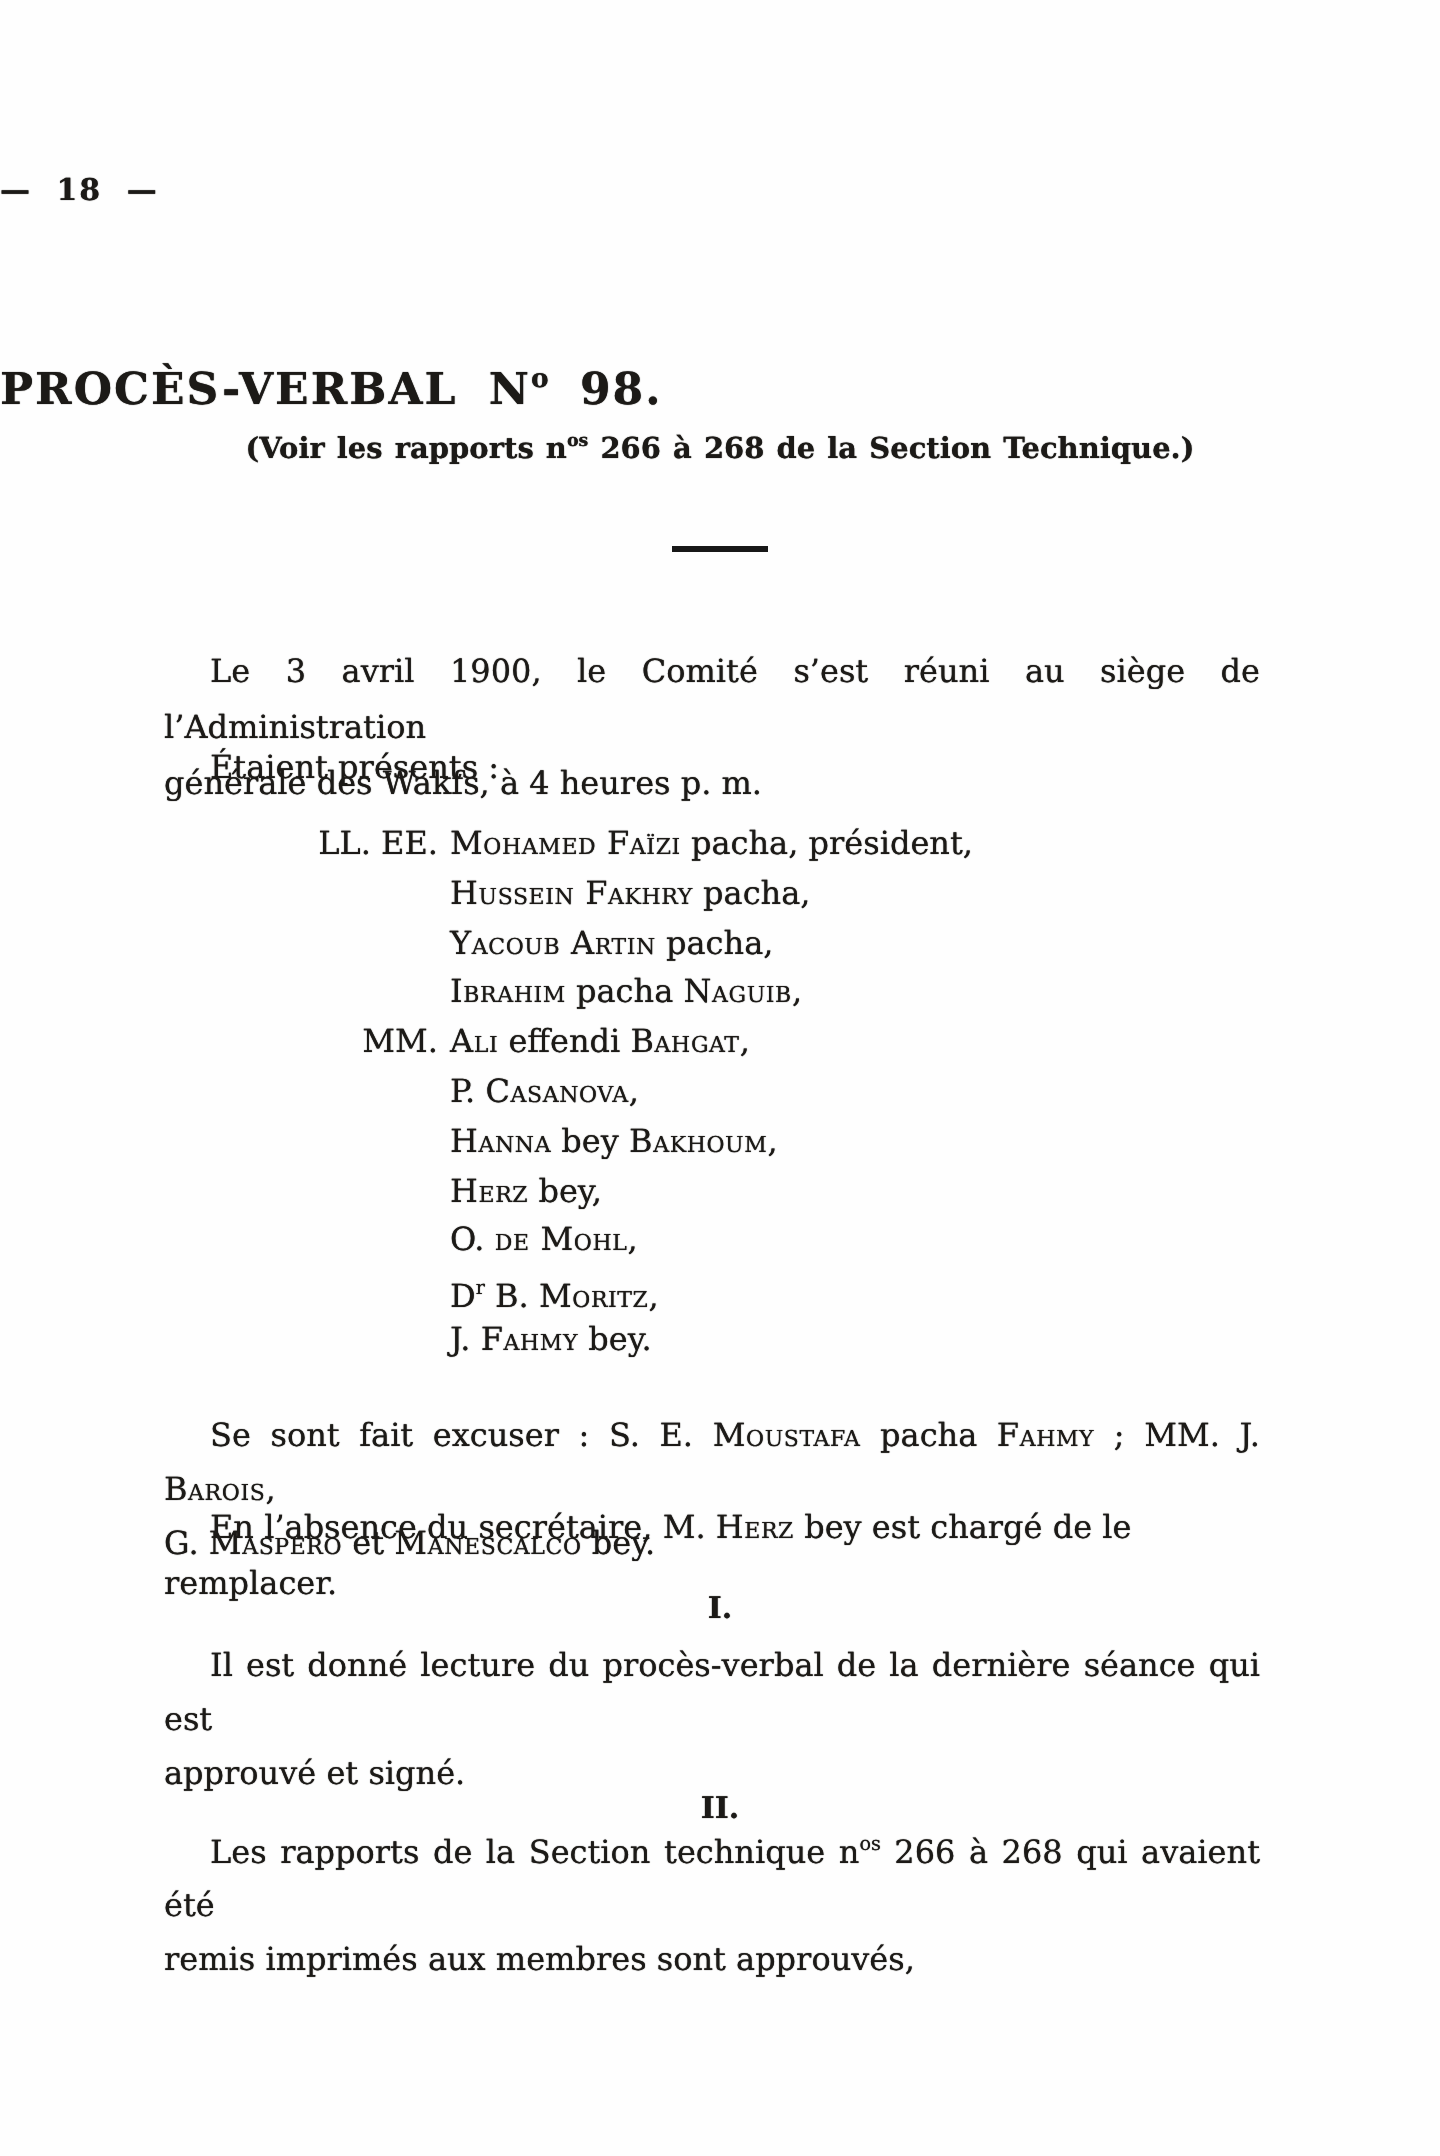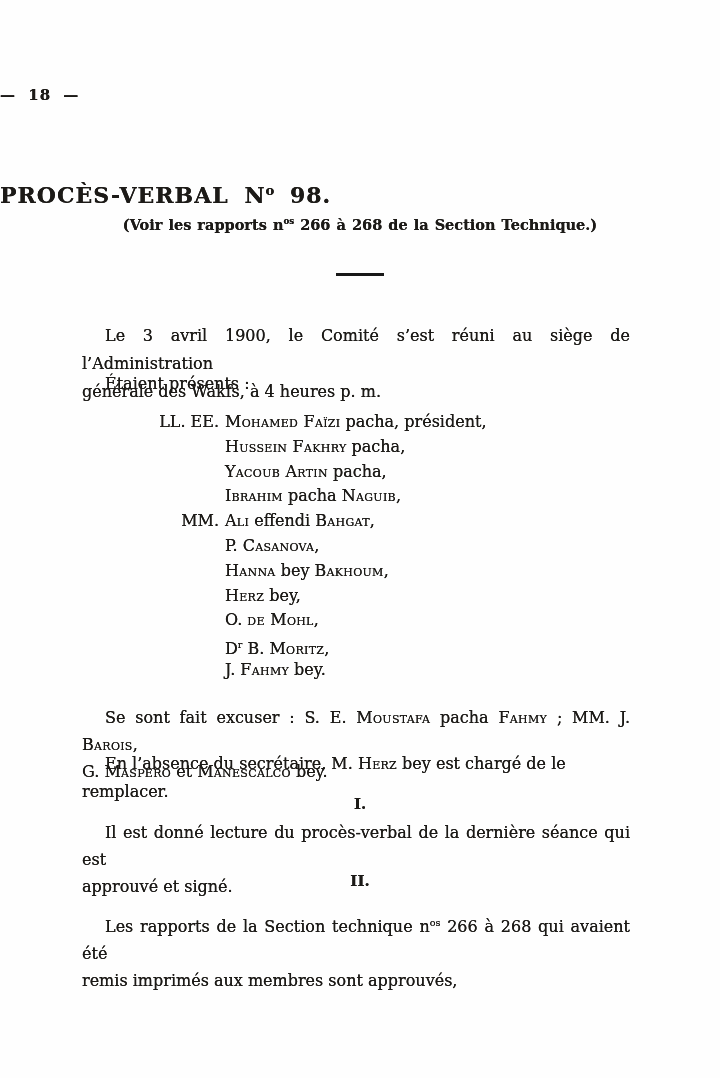--- a/index.html
+++ b/index.html
@@ -70,21 +70,21 @@
 
   .excused   { top: 704px; line-height: 27px; }
   .secretary { top: 750px; line-height: 28px; }
 
   .sechead {
     left: 0; width: 720px;
     text-align: center;
     font-size: 15px; font-weight: bold;
   }
   .h1pos { top: 795px; }
-  .h2pos { top: 872px; }
+  .h2pos { top: 895px; }
 
   .sec1 { top: 819px; line-height: 27px; }
   .sec2 { top: 909px; line-height: 27px; }
 
   .sc  { font-variant: small-caps; letter-spacing: 0.3px; }
   .sup { font-size: 60%; vertical-align: super; letter-spacing: 0; }
 </style>
 </head>
 <body style="background: rgb(254, 254, 254); color: rgb(28, 26, 23);">
 

